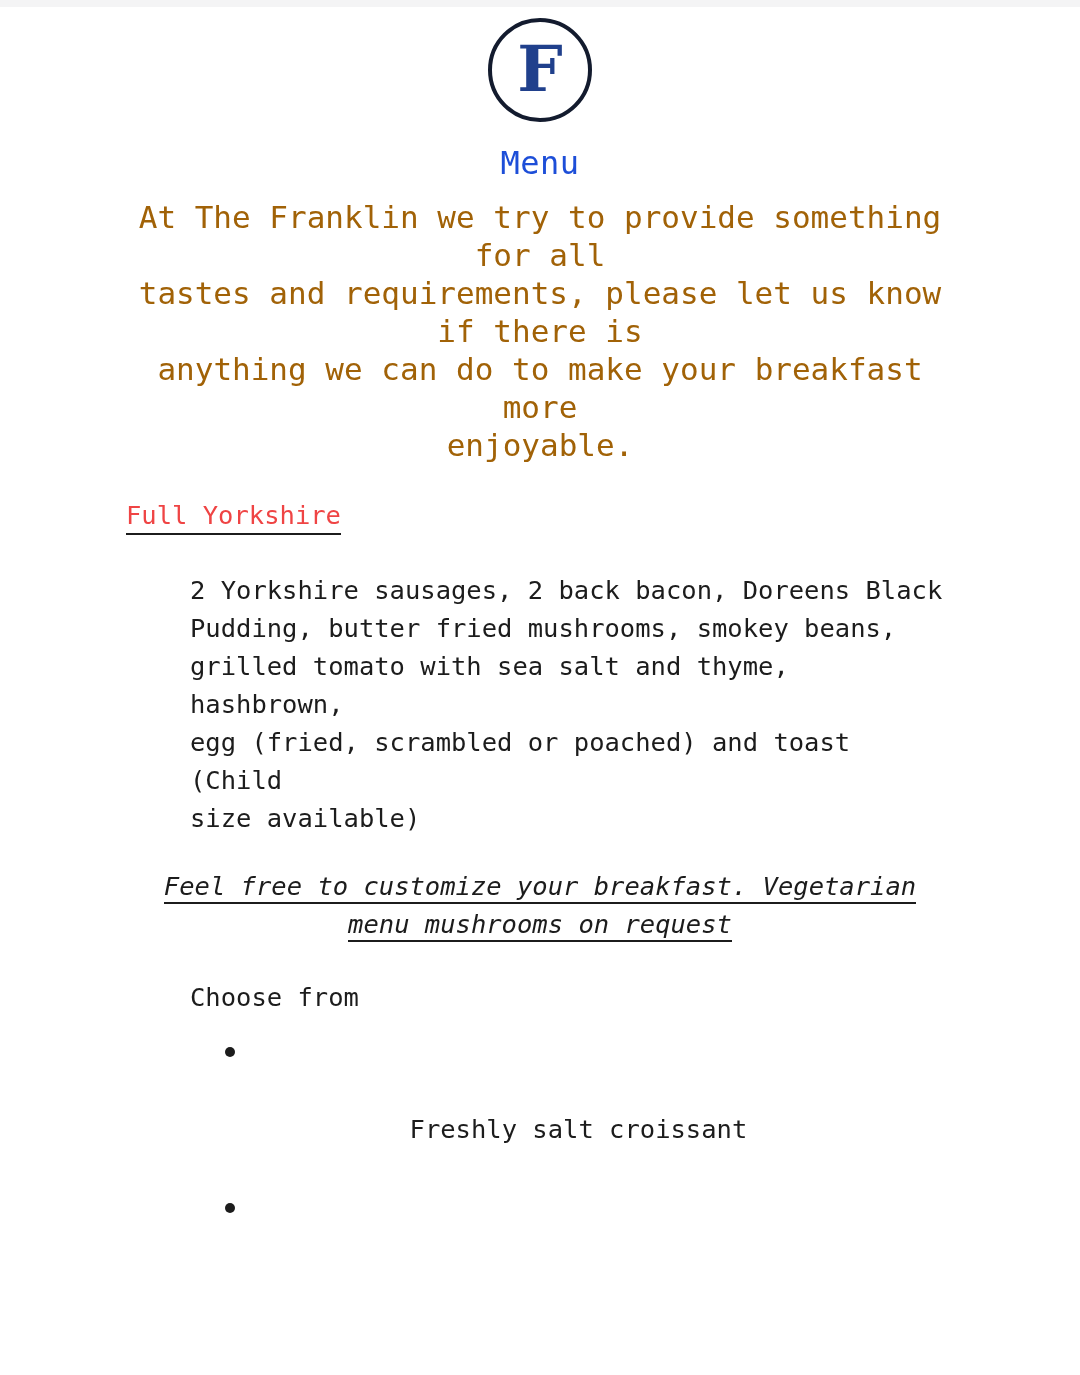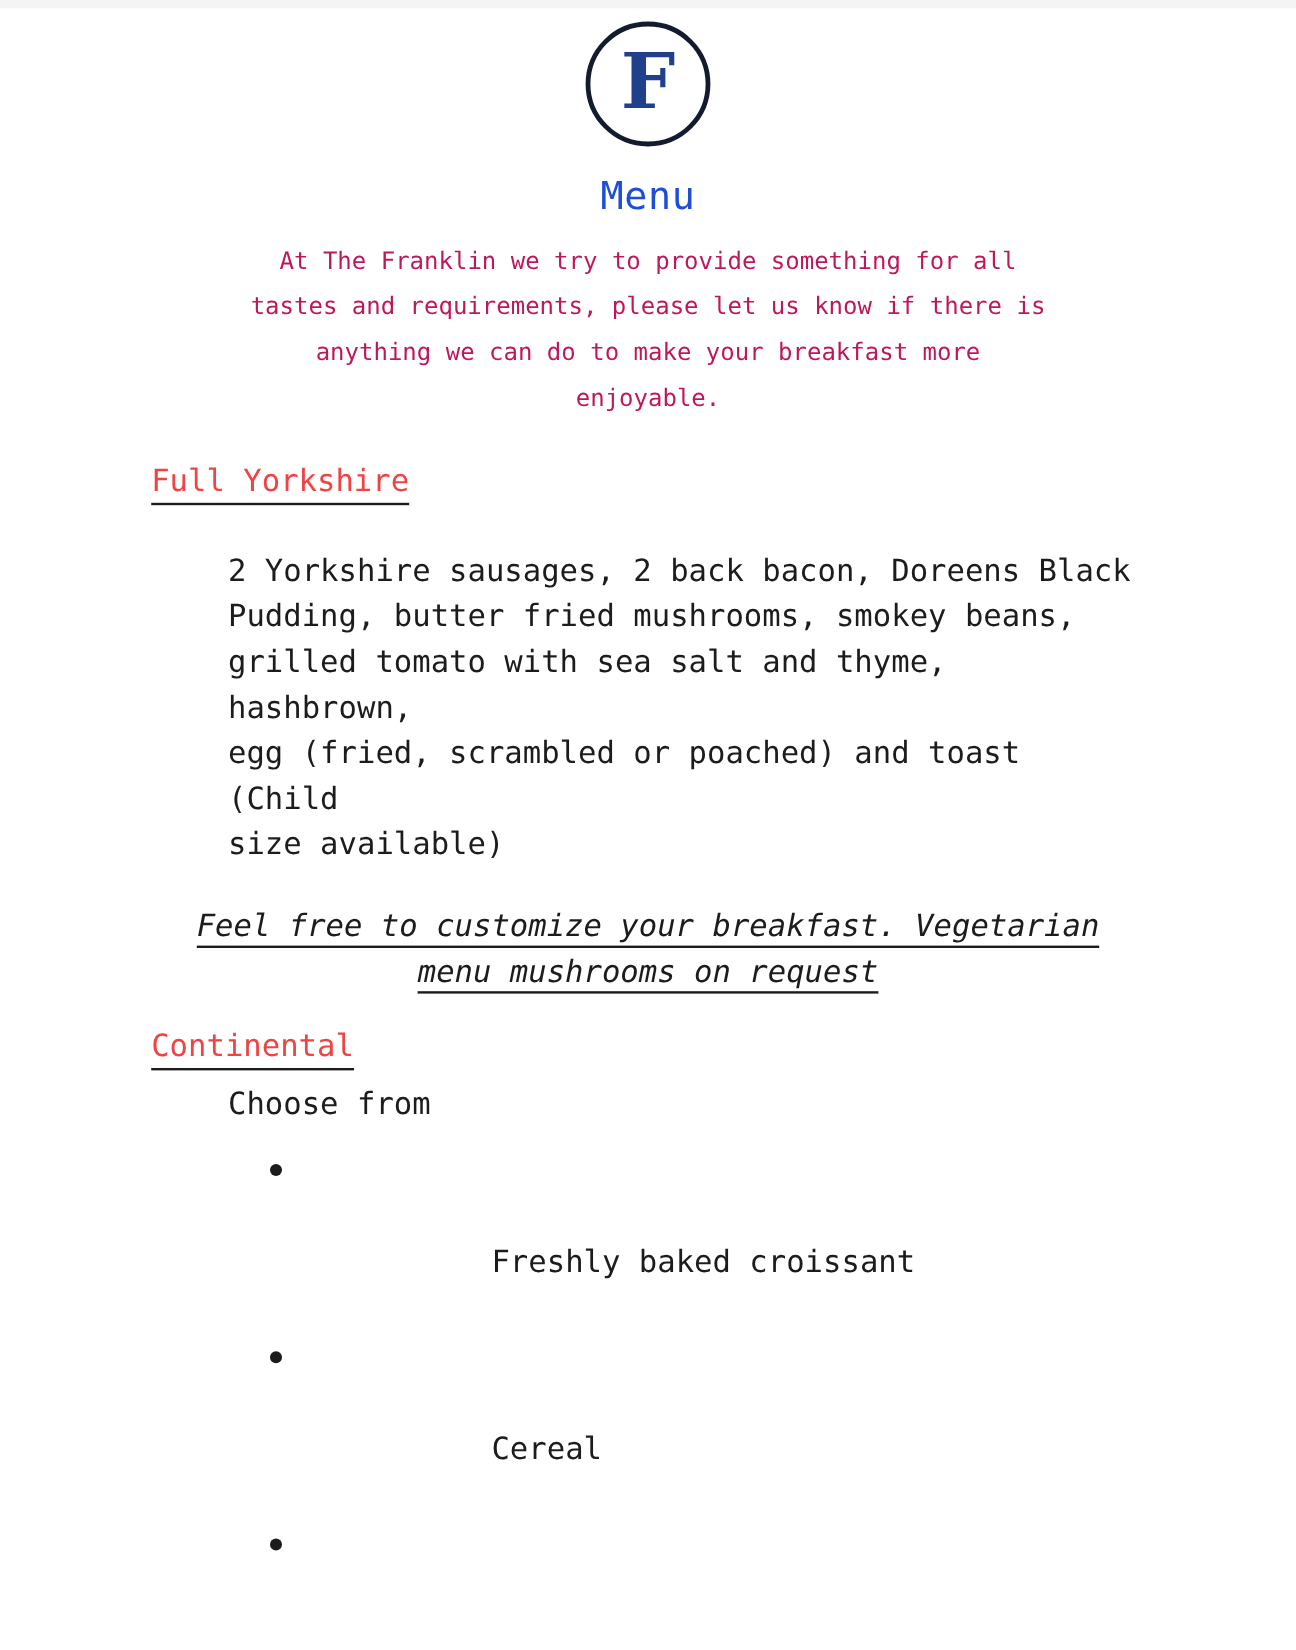--- a/index.html
+++ b/index.html
@@ -80,24 +80,24 @@
   
   .content {
     position: absolute;
     top: 198px;
     left: 126px;
     width: 828px;
   }
 
   .intro {
     text-align: center;
-    font-size: 20px;
+    font-size: 31px;
     line-height: 38px;
     letter-spacing: 0px;
-    color: #be185d;
+    color: #a16207;
     margin: 0 0 34px 0;
     white-space: pre-line;
   }
 
   .section { margin: 0 0 0 0; }
 
   .section-heading {
     font-size: 25.5px;
     line-height: 34px;
     color: #ef4444;
@@ -197,30 +197,25 @@
     </div>
 
     <div class="note">
       <span>Feel free to customize your breakfast. Vegetarian</span><br>
       <span>menu mushrooms on request</span>
     </div>
 
     <div class="gap-after-note"></div>
 
     <div class="section">
-      <div class="section-heading">Continental</div>
       <div class="choose-line">Choose from</div>
       <ul class="options">
         <li>
           <span class="dot"></span>
-          <span>Freshly baked croissant</span>
-        </li>
-        <li>
-          <span class="dot"></span>
-          <span>Cereal</span>
+          <span>Freshly salt croissant</span>
         </li>
         <li>
           <span class="dot"></span>
           
         </li>
 
       </ul>
       
     </div>
 

